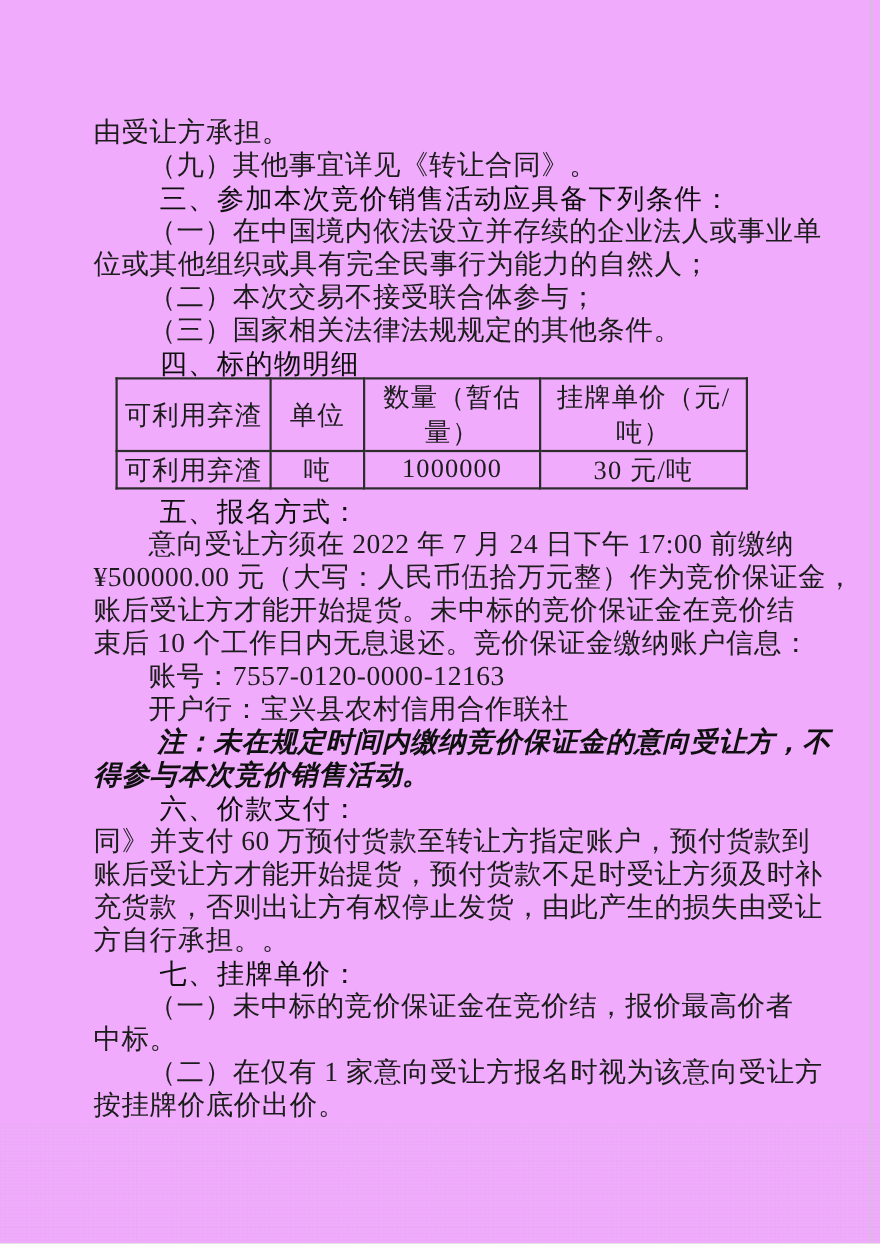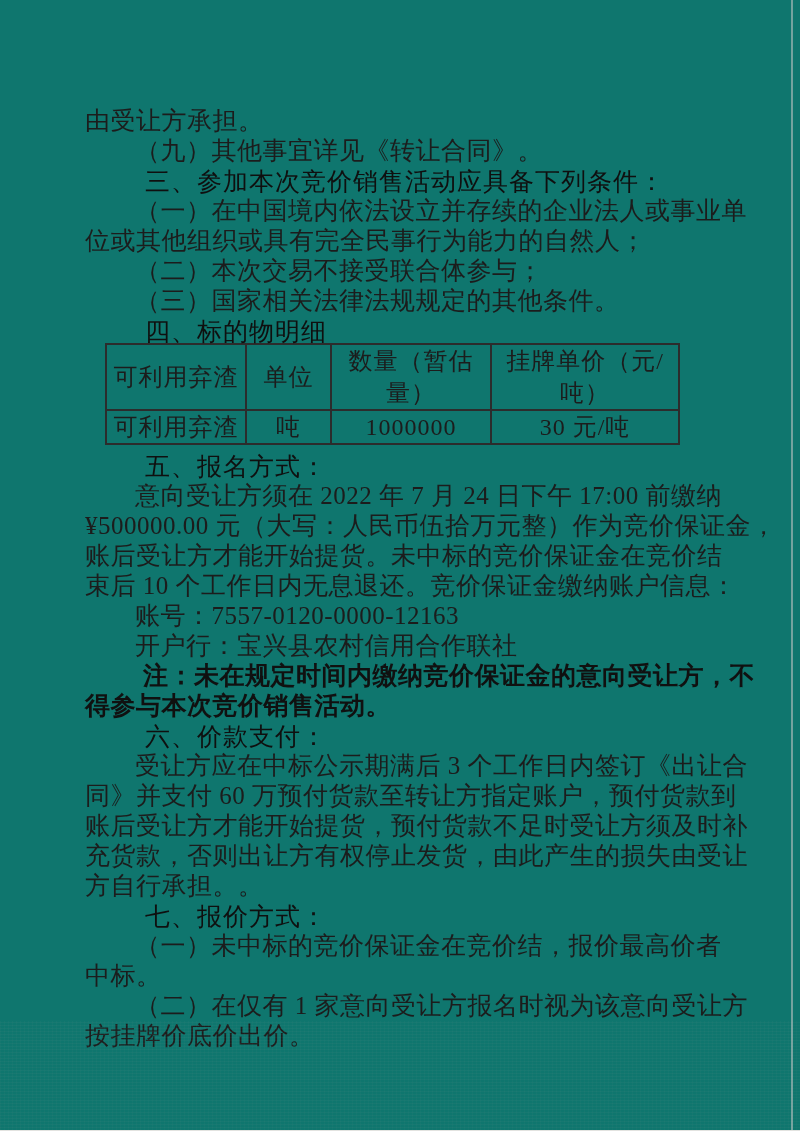--- a/index.html
+++ b/index.html
@@ -1,19 +1,19 @@
 <!DOCTYPE html>
 <html><head>
 <meta charset="utf-8">
 <style>
   html,body { margin:0; padding:0; background:#ffffff; }
   .page {
     position:relative;
     width:800px; height:1131px;
-    background:#0f766e;
+    background:#f0abfc;
     overflow:hidden;
     font-family:"Liberation Serif","DejaVu Serif",serif;
   }
   .edge-right {
     position:absolute; top:0; right:7px; width:2px; height:100%;
     background:#c9c9c9; opacity:.55;
   }
   .edge-bottom {
     position:absolute; left:0; bottom:0; width:100%; height:1px;
     background:#e3e3e0;
@@ -33,21 +33,21 @@
     color:#1c1c1c;
     white-space:nowrap;
     letter-spacing:0.5px;
   }
   .line.indent { padding-left:50px; }
   .line.heading {
     font-family:"Liberation Sans","DejaVu Sans",sans-serif;
     font-weight:400; color:#0f0f0f; letter-spacing:1px;
   }
   .line.heading.indent { padding-left:60px; }
-  .line.note { font-weight:700; color:#101010; }
+  .line.note { font-weight:700; color:#101010;font-style:italic; }
   .line.note.indent { padding-left:58px; }
 
   table.subject {
     border-collapse:collapse; table-layout:fixed;
     width:573px; margin:-3px 0 6px 20px;
   }
   table.subject th, table.subject td {
     border:2px solid #2c2c2c;
     text-align:center; vertical-align:middle;
     font-weight:400; font-size:24px; color:#1c1c1c;
@@ -99,26 +99,25 @@
         <div class="line indent heading">五、报名方式：</div>
         <div class="line indent">意向受让方须在 2022 年 7 月 24 日下午 17:00 前缴纳</div>
         <div class="line">¥500000.00 元（大写：人民币伍拾万元整）作为竞价保证金，</div>
         <div class="line">账后受让方才能开始提货。未中标的竞价保证金在竞价结</div>
         <div class="line">束后 10 个工作日内无息退还。竞价保证金缴纳账户信息：</div>
         <div class="line indent">账号：7557-0120-0000-12163</div>
         <div class="line indent">开户行：宝兴县农村信用合作联社</div>
         <div class="line indent note">注：未在规定时间内缴纳竞价保证金的意向受让方，不</div>
         <div class="line note">得参与本次竞价销售活动。</div>
         <div class="line indent heading">六、价款支付：</div>
-        <div class="line indent">受让方应在中标公示期满后 3 个工作日内签订《出让合</div>
         <div class="line">同》并支付 60 万预付货款至转让方指定账户，预付货款到</div>
         <div class="line">账后受让方才能开始提货，预付货款不足时受让方须及时补</div>
         <div class="line">充货款，否则出让方有权停止发货，由此产生的损失由受让</div>
         <div class="line">方自行承担。。</div>
-        <div class="line indent heading">七、报价方式：</div>
+        <div class="line indent heading">七、挂牌单价：</div>
         <div class="line indent">（一）未中标的竞价保证金在竞价结，报价最高价者</div>
         <div class="line">中标。</div>
         <div class="line indent">（二）在仅有 1 家意向受让方报名时视为该意向受让方</div>
         <div class="line">按挂牌价底价出价。</div>
       </div>
 
   </div>
   <div class="noise"></div>
   <div class="edge-right"></div>
   <div class="edge-bottom"></div>

